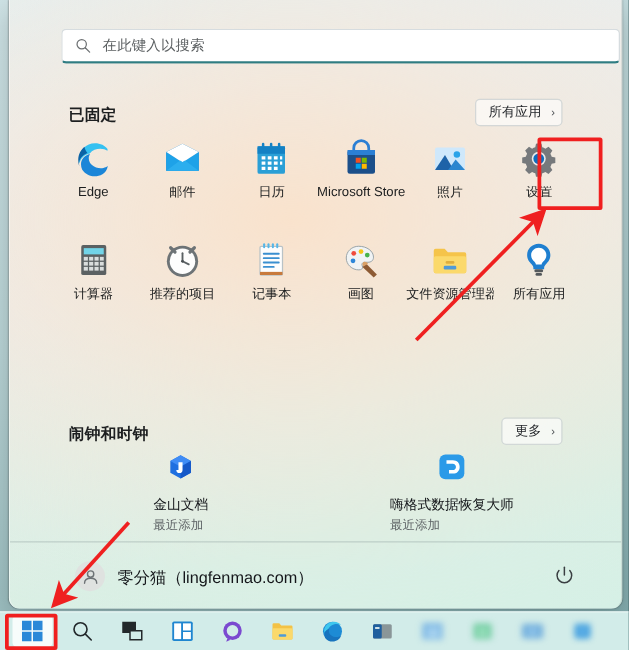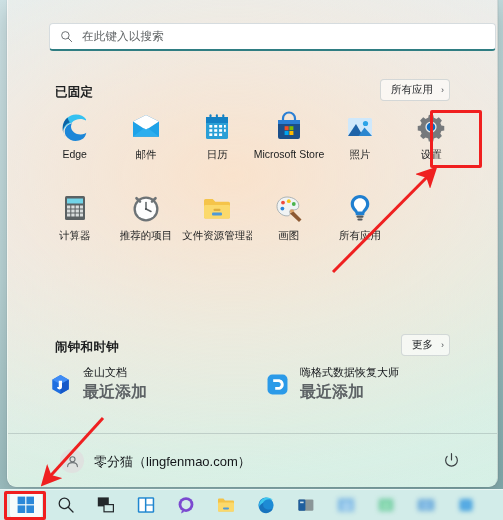--- a/index.html
+++ b/index.html
@@ -56,25 +56,25 @@
         display:grid;grid-template-columns:repeat(6,1fr);row-gap:4px;}
   .app{display:flex;flex-direction:column;align-items:center;justify-content:flex-start;
        height:70px;padding-top:7px;border-radius:5px;}
   .app .ic{width:32px;height:32px;display:block;}
   .app .nm{margin-top:6px;font-size:10.5px;color:#1b1d1e;text-align:center;
            max-width:70px;white-space:nowrap;overflow:hidden;line-height:1.1;}
 
   
   .recgrid{position:absolute;left:33px;top:362px;width:424px;
            display:grid;grid-template-columns:1fr 1fr;column-gap:10px;}
-  .rec{display:flex;align-items:center;gap:11px;height:44px;padding:0 8px;border-radius:5px;}
+  .rec{display:flex;align-items:center;gap:11px;height:44px;padding:0 8px;border-radius:5px;flex-direction:column;}
   .rec .ic{width:23px;height:23px;flex:0 0 auto;}
   .rec .tx{display:flex;flex-direction:column;gap:2px;min-width:0;}
   .rec .t1{font-size:11px;color:#14161a;white-space:nowrap;overflow:hidden;}
-  .rec .t2{font-size:16px;color:#5d6265;white-space:nowrap;font-weight:bold;}
+  .rec .t2{font-size:10px;color:#5d6265;white-space:nowrap;}
 
   
   .divider{position:absolute;left:0;right:0;top:433px;height:1px;background:rgba(140,155,155,0.38);}
   .userbar{position:absolute;left:0;right:0;top:434px;height:53px;display:flex;align-items:center;}
   .avatar{position:absolute;left:52px;top:15px;width:24px;height:24px;border-radius:50%;
           background:#dfe2e0;display:flex;align-items:center;justify-content:center;}
   .uname{position:absolute;left:86px;top:19px;font-size:13px;color:#14161a;white-space:nowrap;}
   .power{position:absolute;right:35px;top:16px;width:21px;height:21px;display:flex;align-items:center;justify-content:center;}
 
   
@@ -241,42 +241,61 @@
           <circle cx="16" cy="17" r="12.5" fill="#6d7376"></circle>
           <circle cx="16" cy="17" r="10.2" fill="#fdfdfd"></circle>
           <path d="M6.5 6.2 10 9.6M25.5 6.2 22 9.6" stroke="#6d7376" stroke-width="2.6" stroke-linecap="round"></path>
           <line x1="16" y1="17" x2="16" y2="10.5" stroke="#5a6063" stroke-width="1.5" stroke-linecap="round"></line>
           <line x1="16" y1="17" x2="21" y2="19.5" stroke="#5a6063" stroke-width="1.5" stroke-linecap="round"></line>
           <circle cx="16" cy="17" r="1.1" fill="#4a5053"></circle>
         </svg>
         <span class="nm">推荐的项目</span>
       </div>
 
-
-      <div class="app">
-        <svg class="ic" viewBox="0 0 32 32">
-          <path d="M3 8.5A1.5 1.5 0 0 1 4.5 7h7.2l2.6 2.8h13.2A1.5 1.5 0 0 1 29 11.3V25a1.5 1.5 0 0 1-1.5 1.5h-23A1.5 1.5 0 0 1 3 25z" fill="#f5c44a"></path>
-          <rect x="3" y="13" width="26" height="13.5" rx="1.4" fill="#fbd96b"></rect>
-          <rect x="11" y="20.5" width="10" height="3" rx="1" fill="#4f9ad8"></rect>
-          <rect x="12.5" y="16.8" width="7" height="2.2" rx="1" fill="#dfae3e"></rect>
-        </svg>
-        <span class="nm">文件资源管理器</span>
+      <div class="app">
+        <svg class="ic" viewBox="0 0 32 32">
+          <rect x="7" y="5" width="18" height="23" rx="1" fill="#fdfdfd" stroke="#b9c2c6" stroke-width="1"></rect>
+          <rect x="7" y="25.5" width="18" height="2.5" fill="#c87a3c"></rect>
+          <g stroke="#3a8fd0" stroke-width="1.5" stroke-linecap="round">
+            <line x1="10" y1="11" x2="22" y2="11"></line>
+              <line x1="10" y1="14.5" x2="22" y2="14.5"></line>
+            <line x1="10" y1="18" x2="22" y2="18"></line>
+              <line x1="10" y1="21.5" x2="18" y2="21.5"></line>
+          </g>
+          <g fill="#55b6e8">
+            <rect x="9.5" y="2.6" width="1.6" height="4" rx=".8"></rect>
+              <rect x="13" y="2.6" width="1.6" height="4" rx=".8"></rect>
+            <rect x="16.5" y="2.6" width="1.6" height="4" rx=".8"></rect>
+              <rect x="20" y="2.6" width="1.6" height="4" rx=".8"></rect>
+          </g>
+        </svg>
+        <span class="nm">记事本</span>
       </div>
 
       <div class="app">
         <svg class="ic" viewBox="0 0 32 32">
           <path d="M14 5c6.5 0 11.8 3.9 11.8 8.7 0 3-2.2 4.1-4.4 4.1h-2.6c-1.4 0-2.3.8-2.3 1.9 0 .9.6 1.3.6 2.1 0 1.2-1.1 2.1-3 2.1C8.6 24 4 19.6 4 14.4 4 9 8.5 5 14 5z" fill="#f0f3f4" stroke="#9aa4a8" stroke-width=".8"></path>
           <circle cx="10" cy="10.6" r="1.9" fill="#f04b3c"></circle>
           <circle cx="15.8" cy="9.2" r="1.9" fill="#f5c518"></circle>
           <circle cx="20.8" cy="12" r="1.9" fill="#49b34b"></circle>
           <circle cx="9.4" cy="16.6" r="1.9" fill="#2d86d8"></circle>
           <path d="M20 19 28.5 27.5l-2.5 2.5L17 21.5z" fill="#8d5a33"></path>
           <path d="M17.8 17.6c1.4-.6 3 .1 3.6 1.6l-3.6 1.8c-1-.8-1.1-2.4 0-3.4z" fill="#d9a066"></path>
         </svg>
         <span class="nm">画图</span>
+      </div>
+
+      <div class="app">
+        <svg class="ic" viewBox="0 0 32 32">
+          <path d="M3 8.5A1.5 1.5 0 0 1 4.5 7h7.2l2.6 2.8h13.2A1.5 1.5 0 0 1 29 11.3V25a1.5 1.5 0 0 1-1.5 1.5h-23A1.5 1.5 0 0 1 3 25z" fill="#f5c44a"></path>
+          <rect x="3" y="13" width="26" height="13.5" rx="1.4" fill="#fbd96b"></rect>
+          <rect x="11" y="20.5" width="10" height="3" rx="1" fill="#4f9ad8"></rect>
+          <rect x="12.5" y="16.8" width="7" height="2.2" rx="1" fill="#dfae3e"></rect>
+        </svg>
+        <span class="nm">文件资源管理器</span>
       </div>
 
 
       <div class="app">
         <svg class="ic" viewBox="0 0 32 32">
           <path d="M16 3c5.2 0 9.3 4 9.3 9 0 3.5-1.9 5.6-3.4 7.2-1 1.1-1.6 1.9-1.6 3.1v1H11.7v-1c0-1.2-.6-2-1.6-3.1C8.6 17.6 6.7 15.5 6.7 12c0-5 4.1-9 9.3-9z" fill="#1f7fd0"></path>
           <path d="M16 6.2c3.4 0 6.1 2.6 6.1 5.9 0 2.3-1.2 3.7-2.3 4.8-.8.9-1.4 1.6-1.5 2.6h-4.6c-.1-1-.7-1.7-1.5-2.6-1.1-1.1-2.3-2.5-2.3-4.8 0-3.3 2.7-5.9 6.1-5.9z" fill="#ffffff"></path>
           <rect x="12.5" y="23.4" width="7" height="2.4" rx="1.2" fill="#54595c"></rect>
           <rect x="13.4" y="26.4" width="5.2" height="2.2" rx="1.1" fill="#54595c"></rect>
         </svg>

